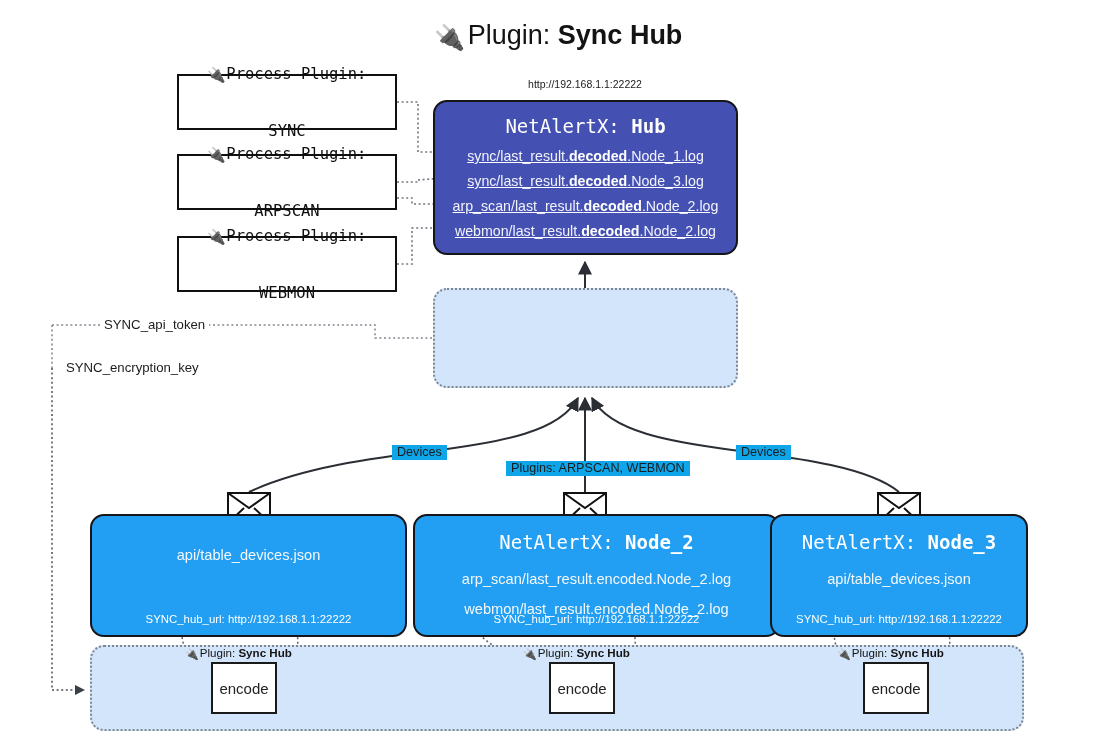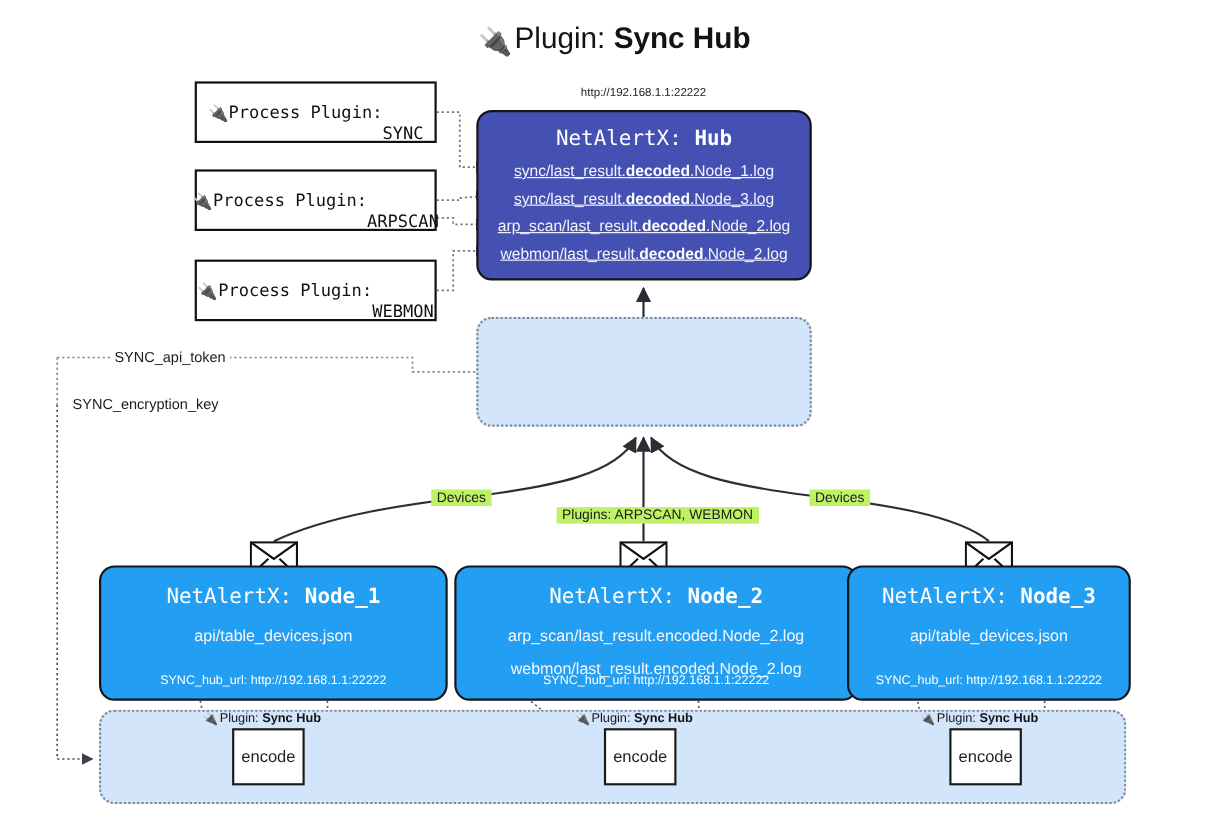--- a/index.html
+++ b/index.html
@@ -56,20 +56,21 @@
     width: 220px;
     height: 56px;
     border: 2px solid #101010;
     background: #ffffff;
     font-family: "DejaVu Sans Mono", "Liberation Mono", monospace;
     font-size: 15.5px;
     line-height: 19px;
     color: #111111;
     text-align: center;
     display: flex;
+    flex-direction: column;
     align-items: center;
     justify-content: center;
     padding-top: 1px;
   }
   .proc-box .l1 { white-space: nowrap; }
   .proc-box .l1 .plug {
     font-family: "DejaVu Sans", sans-serif;
     font-size: 15px;
     vertical-align: -1px;
   }
@@ -148,21 +149,21 @@
     padding: 0 4px;
     white-space: nowrap;
   }
 
   
   .edge-label {
     position: absolute;
     font-size: 12.6px;
     line-height: 15px;
     color: #1c1c1c;
-    background: #bef264;
+    background: #0ea5e9;
     padding: 0 5px;
     white-space: nowrap;
     text-align: center;
   }
 
   
   .netnode {
     border: 2px solid #16161a;
     border-radius: 14px;
     background: #229ef2;
@@ -355,24 +356,20 @@
     <path d="M 1 1 L 22 16 L 43 1" fill="none" stroke="#111111" stroke-width="2"></path>
     <path d="M 1 31 L 17 16 M 43 31 L 27 16" fill="none" stroke="#111111" stroke-width="2"></path>
   </svg>
   <svg class="envelope" style="left:877px; top:492px;" viewBox="0 0 44 32">
     <rect x="1" y="1" width="42" height="30" fill="#ffffff" stroke="#111111" stroke-width="2"></rect>
     <path d="M 1 1 L 22 16 L 43 1" fill="none" stroke="#111111" stroke-width="2"></path>
     <path d="M 1 31 L 17 16 M 43 31 L 27 16" fill="none" stroke="#111111" stroke-width="2"></path>
   </svg>
 
   <div class="node netnode" style="left:90px; top:514px; width:317px; height:123px;">
-    <div class="nn-title">
-      <span>NetAlertX:</span>
-      <b>Node_1</b>
-    </div>
     <div class="nn-files">
       <div class="nn-file">api/table_devices.json</div>
     </div>
     <div class="nn-foot">SYNC_hub_url: http://192.168.1.1:22222</div>
   </div>
 
   <div class="node netnode" style="left:413px; top:514px; width:367px; height:123px;">
     <div class="nn-title">
       <span>NetAlertX:</span>
       <b>Node_2</b>

